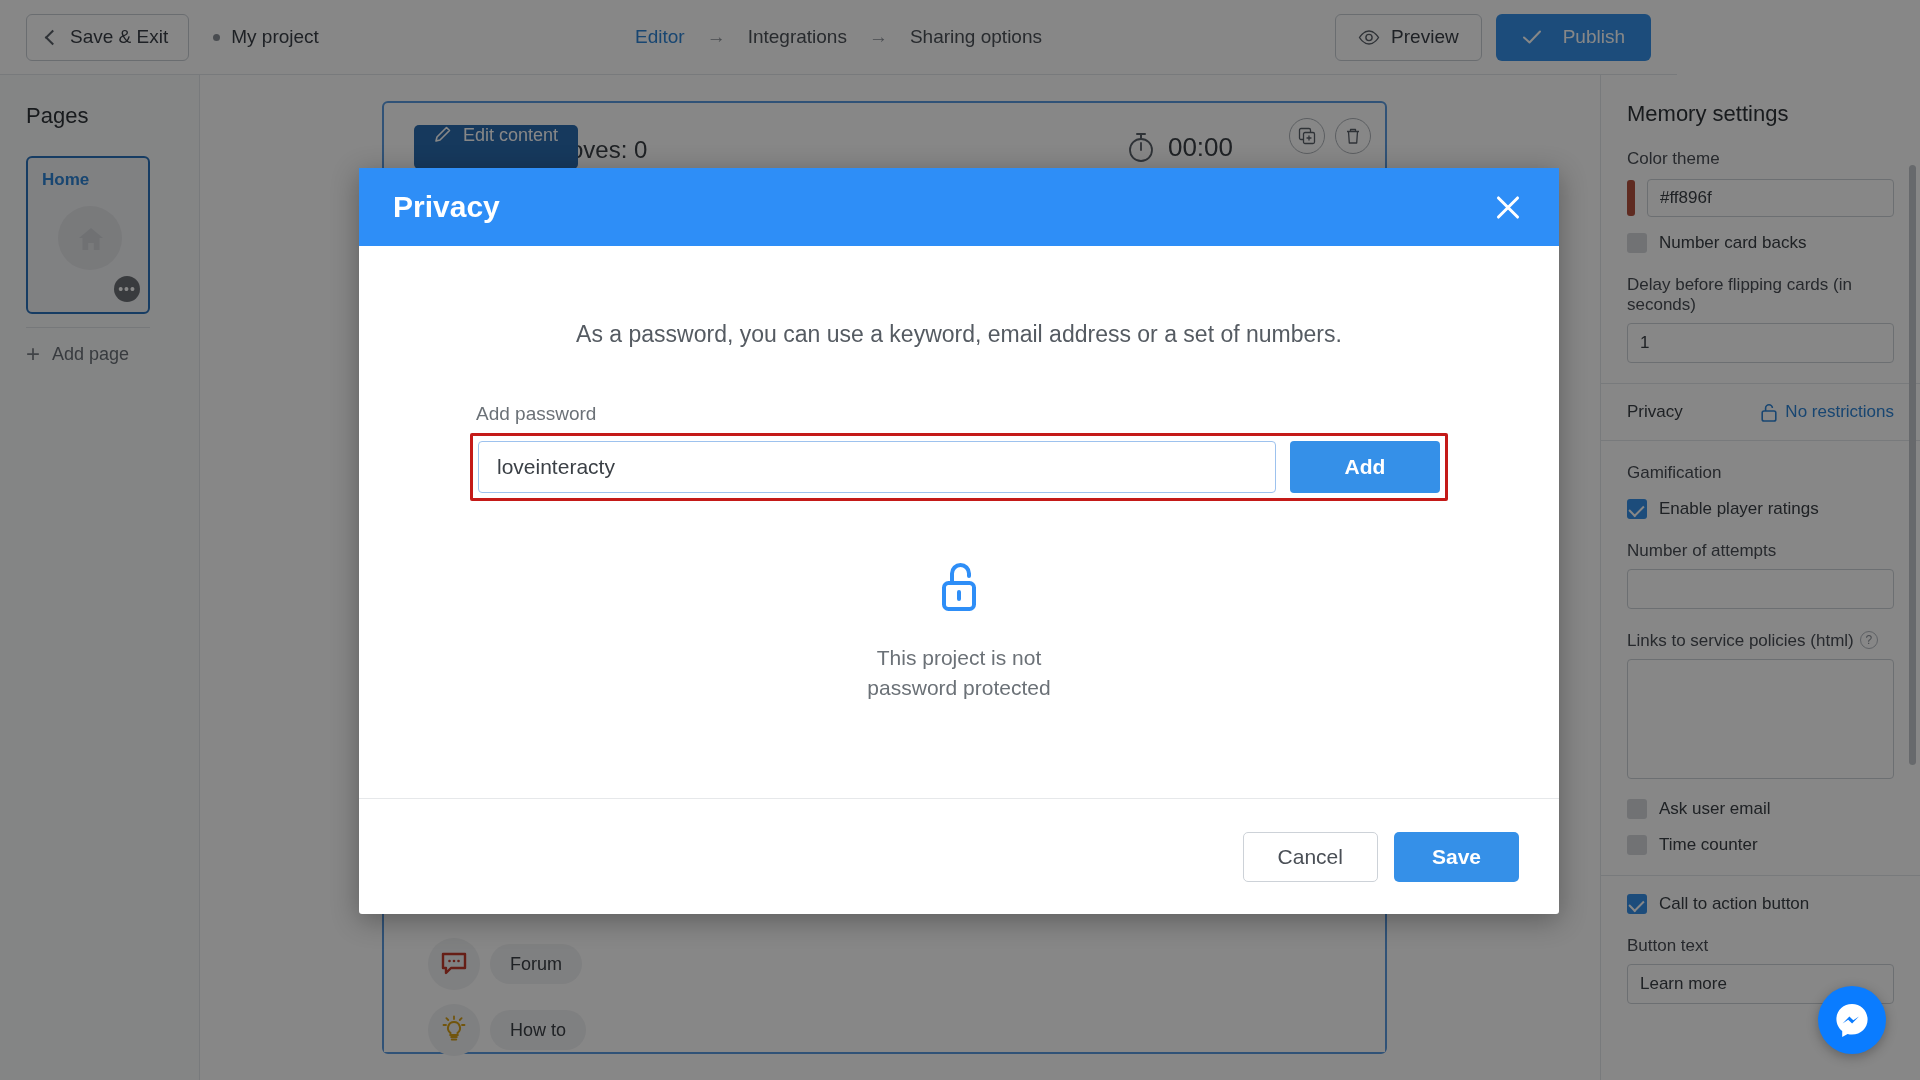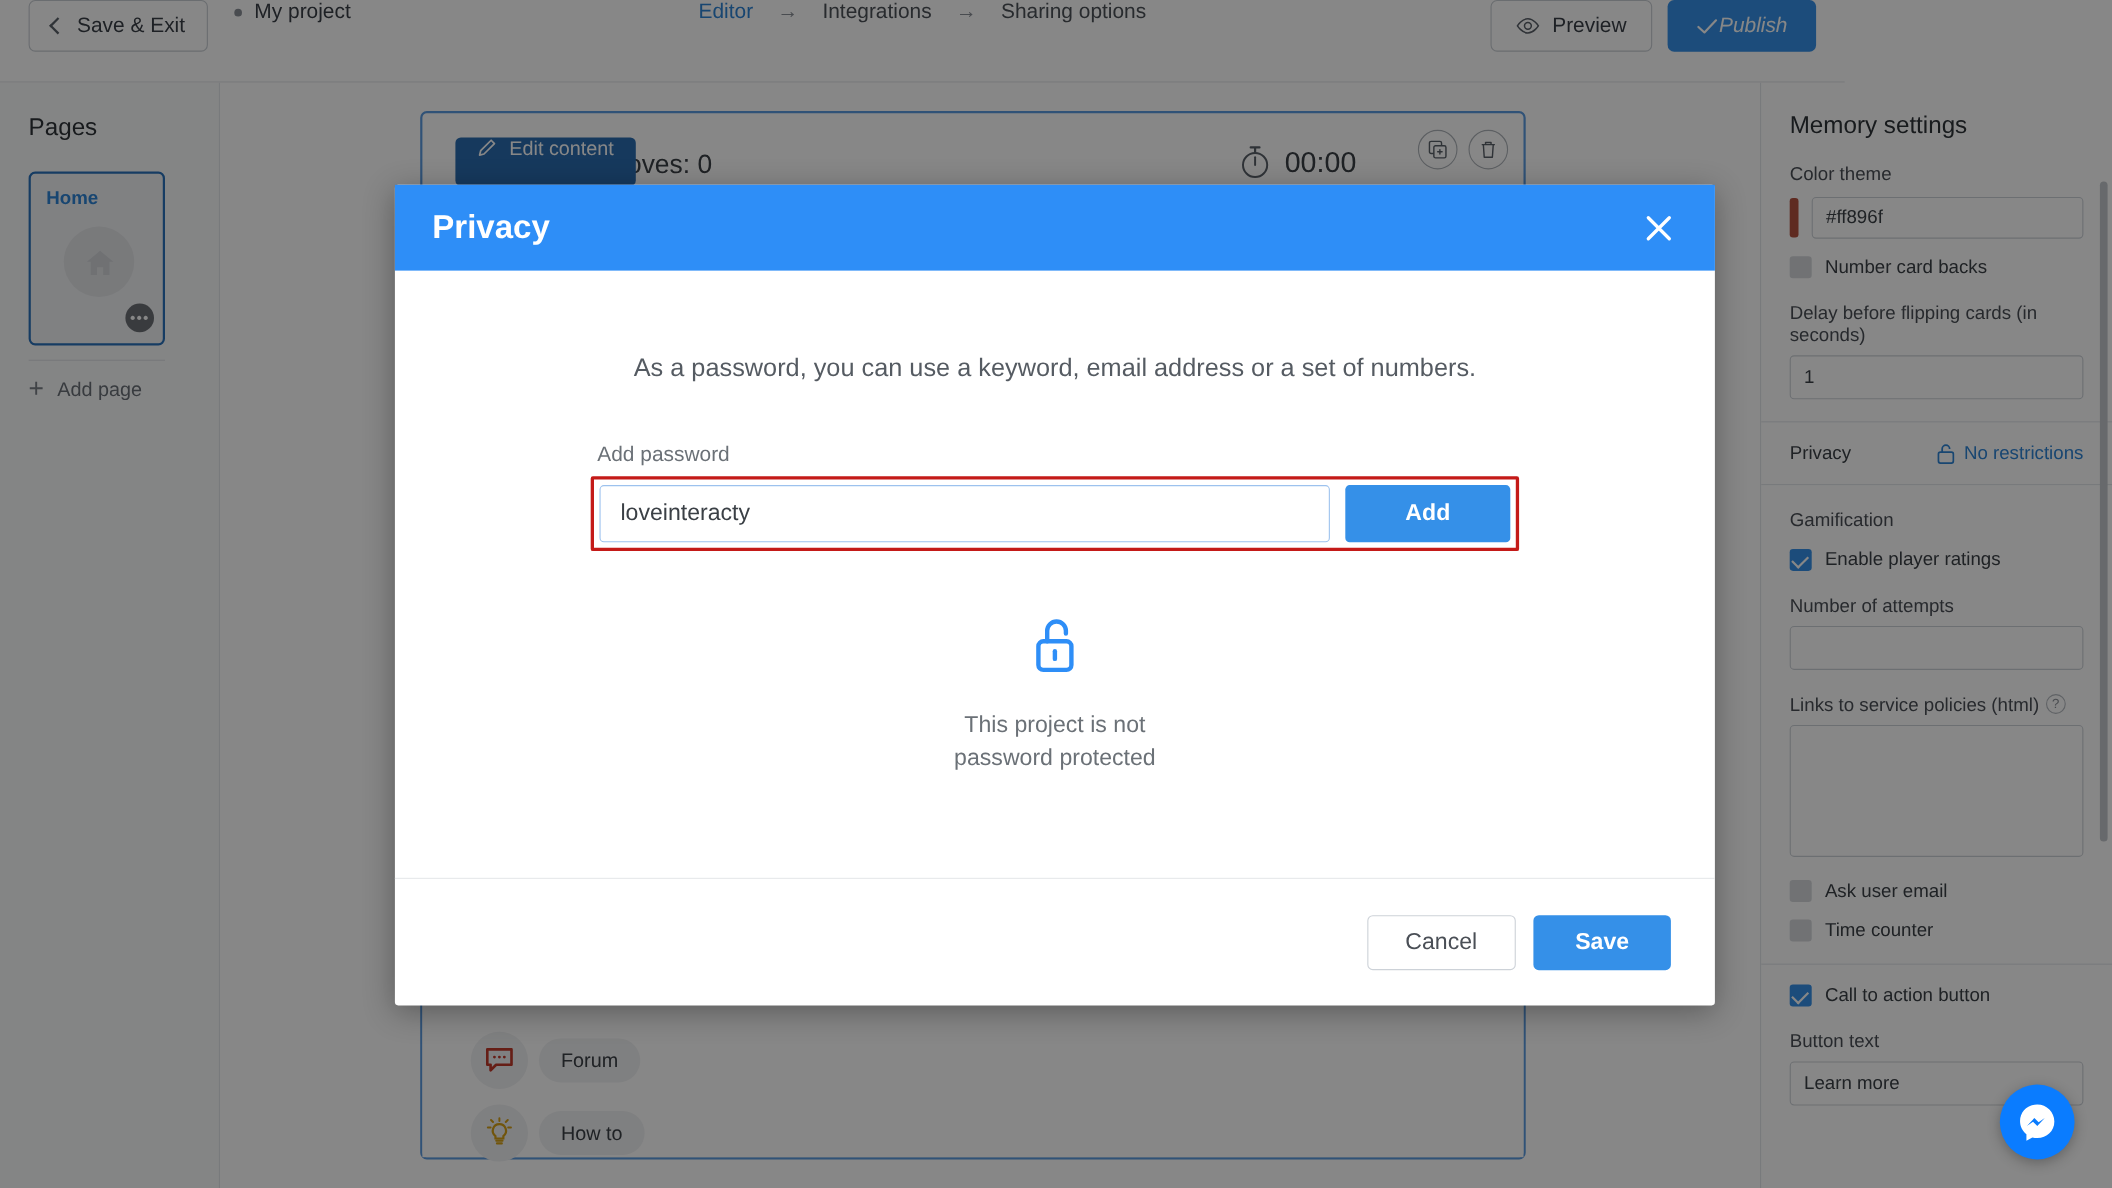--- a/index.html
+++ b/index.html
@@ -10,21 +10,21 @@
     background: #ffffff;
   }
   #app { position: relative; width: 1920px; height: 1080px; }
 
   
   .topbar {
     position: absolute; top: 0; left: 0;
     width: 1677px; height: 75px;
     background: #ffffff;
     border-bottom: 1px solid #e3e6ea;
-    display: flex; align-items: flex-start;
+    display: flex; align-items: center;
     z-index: 5;
   }
   .save-exit {
     margin-left: 26px;
     height: 47px; padding: 0 20px;
     border: 1px solid #c9ced4; border-radius: 6px;
     background: #fff;
     display: flex; align-items: center; gap: 12px;
     font-size: 19px; color: #3a3f47; cursor: pointer;
   }
@@ -44,22 +44,22 @@
   .topright { position: absolute; right: 26px; display: flex; align-items: center; gap: 14px; }
   .btn-preview {
     height: 47px; padding: 0 22px;
     border: 1px solid #c9ced4; border-radius: 6px; background: #fff;
     display: flex; align-items: center; gap: 11px;
     font-size: 19px; color: #3a3f47; cursor: pointer;
   }
   .btn-publish {
     height: 47px; padding: 0 26px;
     border: none; border-radius: 6px; background: #3590e8;
-    display: flex; align-items: center; gap: 1px;
-    font-size: 19px; color: #ffffff; cursor: pointer; font-style: italic;
+    display: flex; align-items: center; gap: 21px;
+    font-size: 19px; color: #ffffff; cursor: pointer;
   }
 
   
   .left-panel {
     position: absolute; top: 75px; left: 0;
     width: 200px; height: 1005px;
     background: #fafbfc;
     border-right: 1px solid #e3e6ea;
   }
   .pages-title { margin: 28px 0 0 26px; font-size: 22px; color: #2e3338; }
@@ -231,21 +231,21 @@
     width: 30px; height: 3px; background: #fff; border-radius: 2px;
   }
   .modal-close::before { transform: rotate(45deg); }
   .modal-close::after  { transform: rotate(-45deg); }
 
   .modal-body { flex: 1; position: relative; padding: 0 34px; overflow: hidden; }
   .modal-desc {
     text-align: center; margin-top: 72px;
     font-size: 23px; line-height: 1.42; color: #555b62;
   }
-  .pw-block { width: 844px; margin: 52px auto 0 auto; }
+  .pw-block { width: 978px; margin: 52px auto 0 auto; }
   .pw-label { font-size: 19px; color: #6b7177; margin-left: 6px; }
   .pw-hl {
     margin-top: 8px; padding: 5px;
     border: 3px solid #c41a18; border-radius: 2px;
     display: flex; align-items: stretch; gap: 14px;
   }
   .pw-input {
     flex: 1; height: 52px;
     border: 1px solid #9dc2ee; border-radius: 4px; background: #fff;
     padding: 0 18px; font-size: 21px; color: #3b4046;

